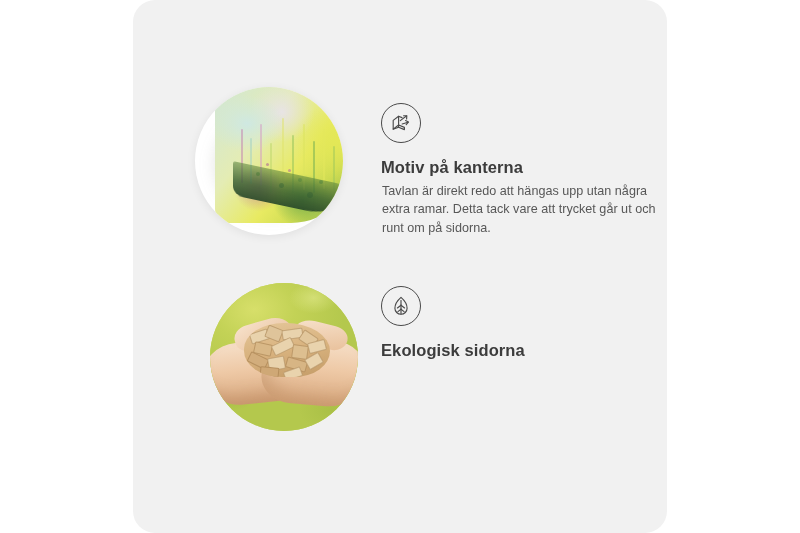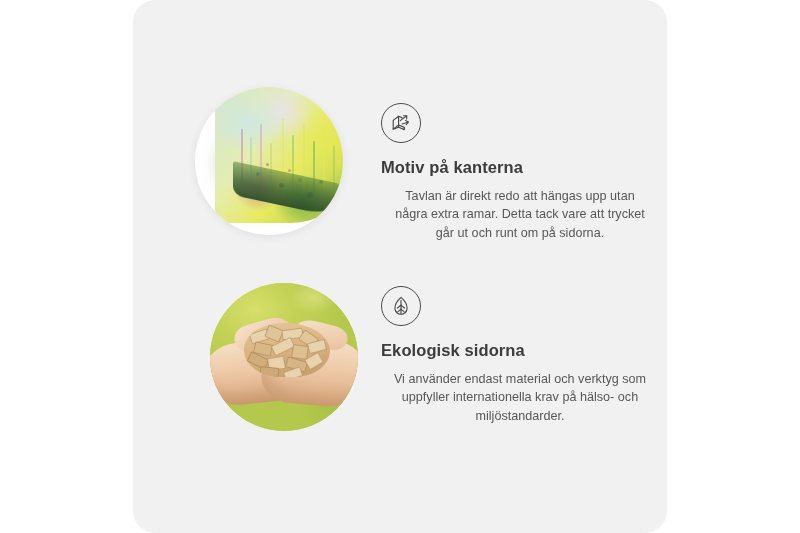--- a/index.html
+++ b/index.html
@@ -208,26 +208,25 @@
 
   .f-title {
     margin: 14px 0 4px 0;
     font-size: 16.5px;
     font-weight: 700;
     color: #3c3c3c;
     letter-spacing: 0.1px;
     line-height: 1.25;
   }
   .f-body {
-    margin: 9px;
+    margin: 1px;
     font-size: 12.6px;
     line-height: 1.47;
     color: #575757;
     letter-spacing: 0.01px;
-    text-align: center;
   }
 </style>
 </head>
 <body>
 
 <div id="stage">
 
   <div id="panel">
 
     <section class="feature" id="feature-edges">
@@ -305,18 +304,17 @@
           <svg width="24" height="24" viewBox="0 0 24 24" fill="none" stroke="#4a4a4a" stroke-width="1.15" stroke-linecap="round" stroke-linejoin="round">
             <path d="M12 3.4 C16.4 7.2 18.1 11.6 18.1 14.3 C18.1 17.6 15.4 20.2 12 20.2 C8.6 20.2 5.9 17.6 5.9 14.3 C5.9 11.6 7.6 7.2 12 3.4 Z"></path>
             <path d="M12 6.6 L12 20.0"></path>
             <path d="M12 11.2 L8.4 14.0"></path>
             <path d="M12 11.2 L15.6 14.0"></path>
             <path d="M12 15.2 L8.9 17.6"></path>
             <path d="M12 15.2 L15.1 17.6"></path>
           </svg>
         </div>
         <h3 class="f-title">Ekologisk sidorna</h3>
-        <p class="f-body">Vi använder endast material och verktyg som uppfyller internationella krav på hälso- och miljöstandarder.</p>
       </div>
     </section>
 
   </div>
 </div>
 
 </body></html>

